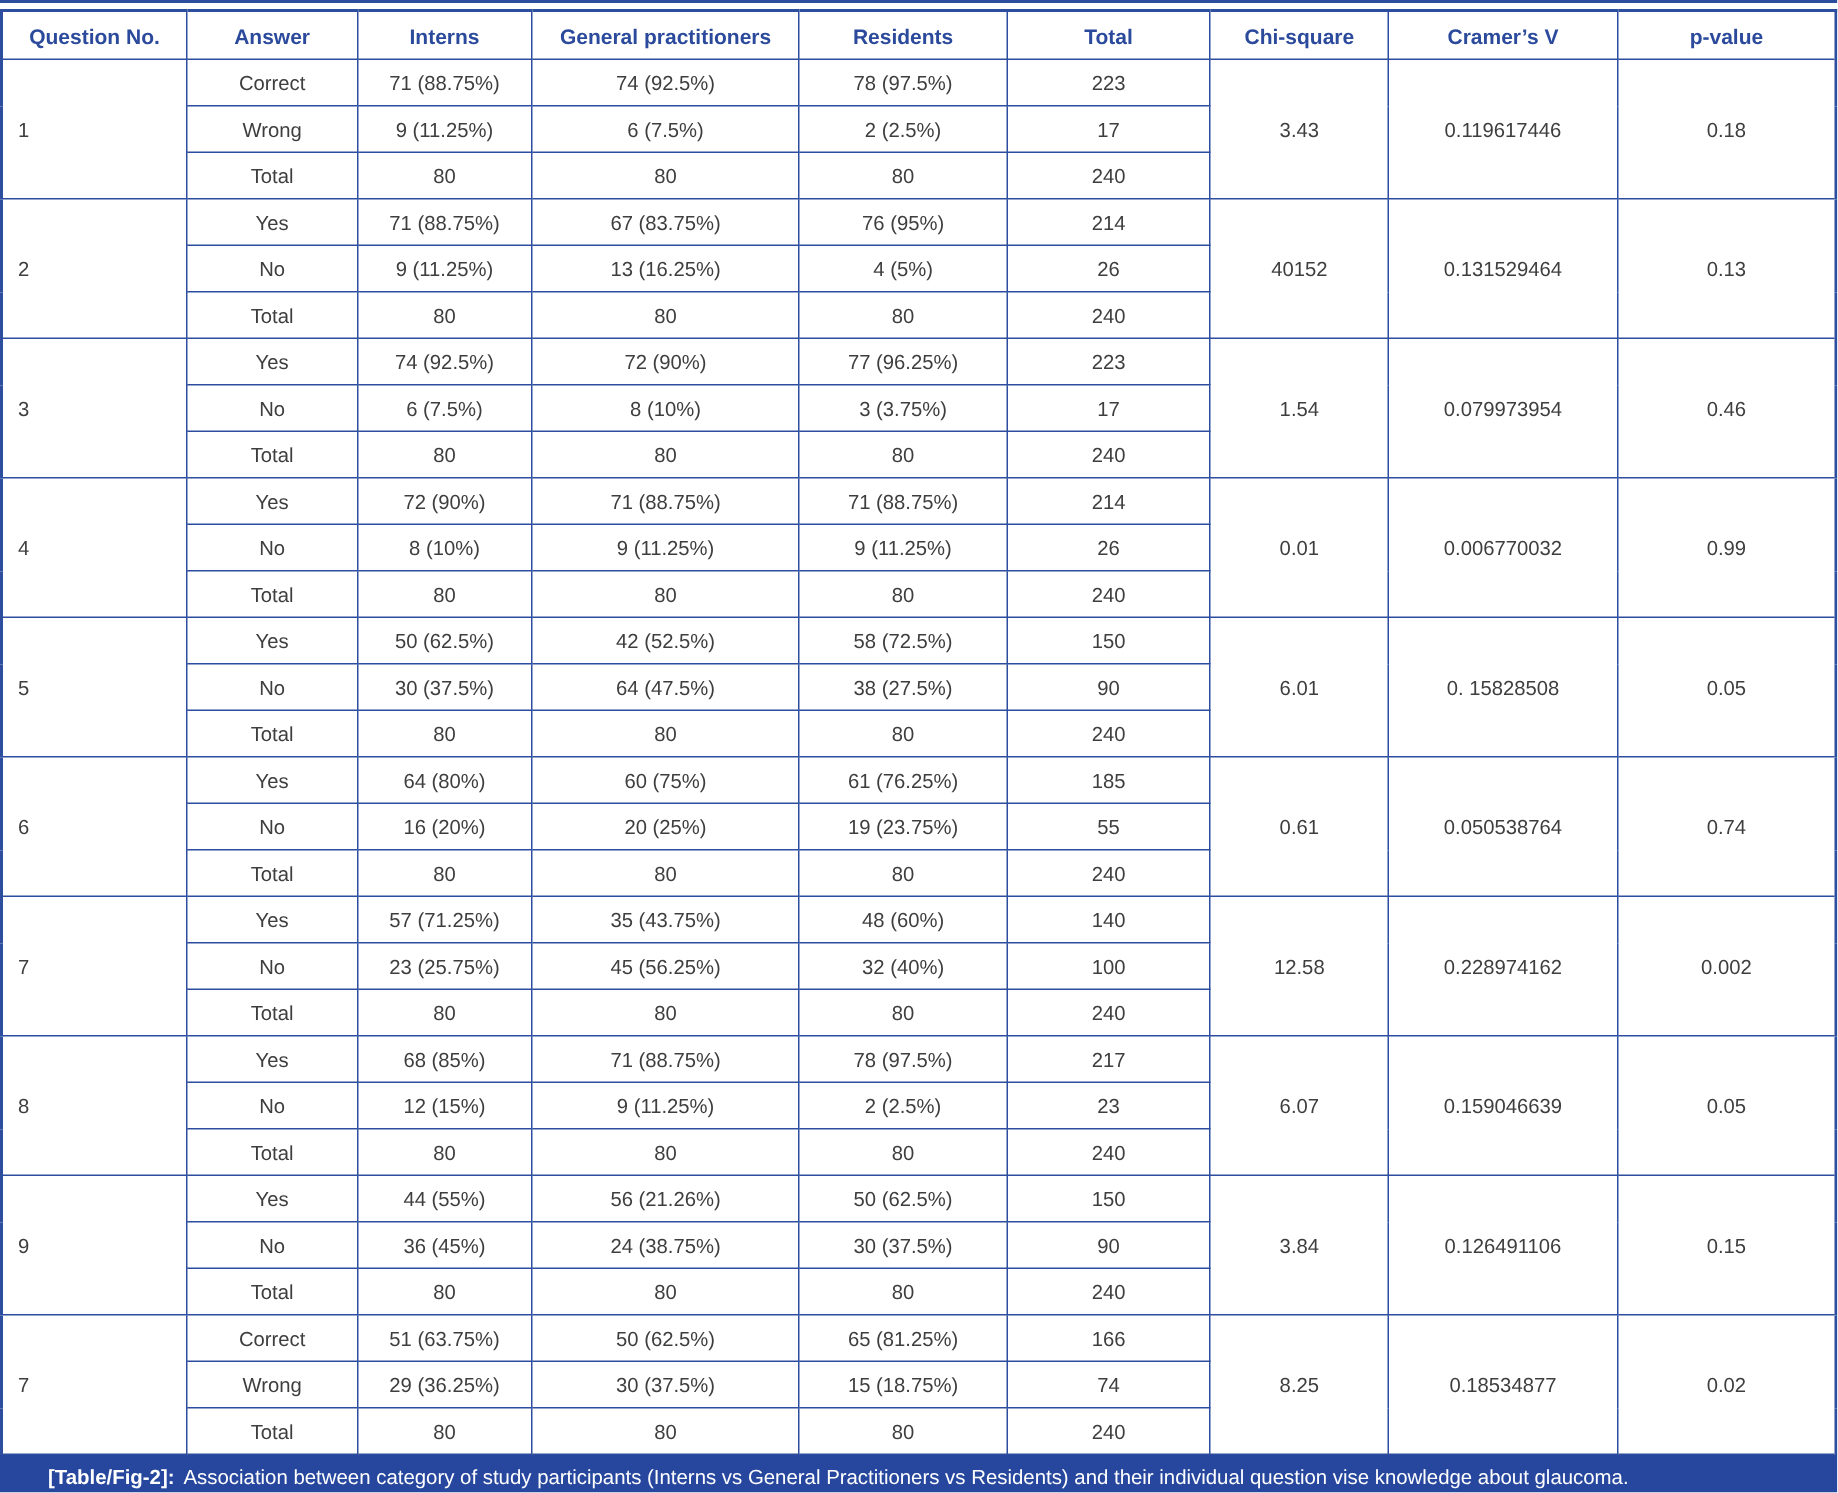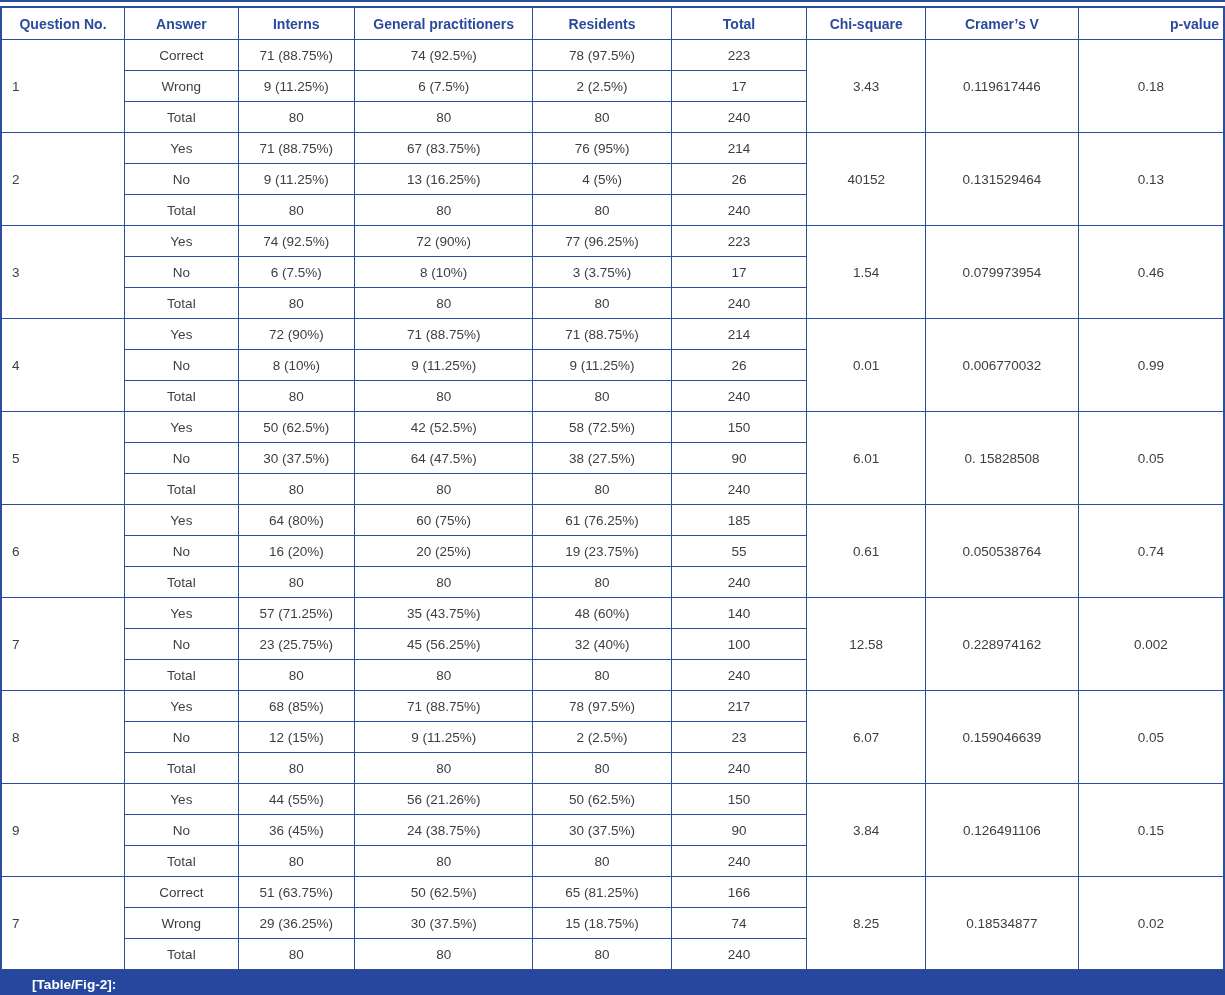--- a/index.html
+++ b/index.html
@@ -40,21 +40,21 @@
     white-space: nowrap;
   }
   table.assoc thead th {
     height: 31px;
     color: #2b4a9c;
     font-weight: 700;
     font-size: 14px;
     border-width: 2px 1px 1px 1px;
   }
   table.assoc thead th:first-child { border-left-width: 2px; }
-  table.assoc thead th:last-child { border-right-width: 2px; text-align: right; }
+  table.assoc thead th:last-child { border-right-width: 2px; }
   table.assoc tbody td { height: 30px; }
   table.assoc tbody td.qno {
     text-align: left;
     padding-left: 10px;
     border-left-width: 2px;
   }
   table.assoc tbody td.pval { border-right-width: 2px; }
   .caption-bar {
     width: 1225px;
     height: 29px;
@@ -353,14 +353,15 @@
             <td>80</td>
             <td>80</td>
             <td>80</td>
             <td>240</td>
           </tr>
         </tbody>
     </table>
   </div>
   <div class="caption-bar">
     <span class="cap-label">[Table/Fig-2]:</span>
+    <span class="cap-text">Association between category of study participants (Interns vs General Practitioners vs Residents) and their individual question vise knowledge about glaucoma.</span>
   </div>
 </div>
 
 </body></html>

